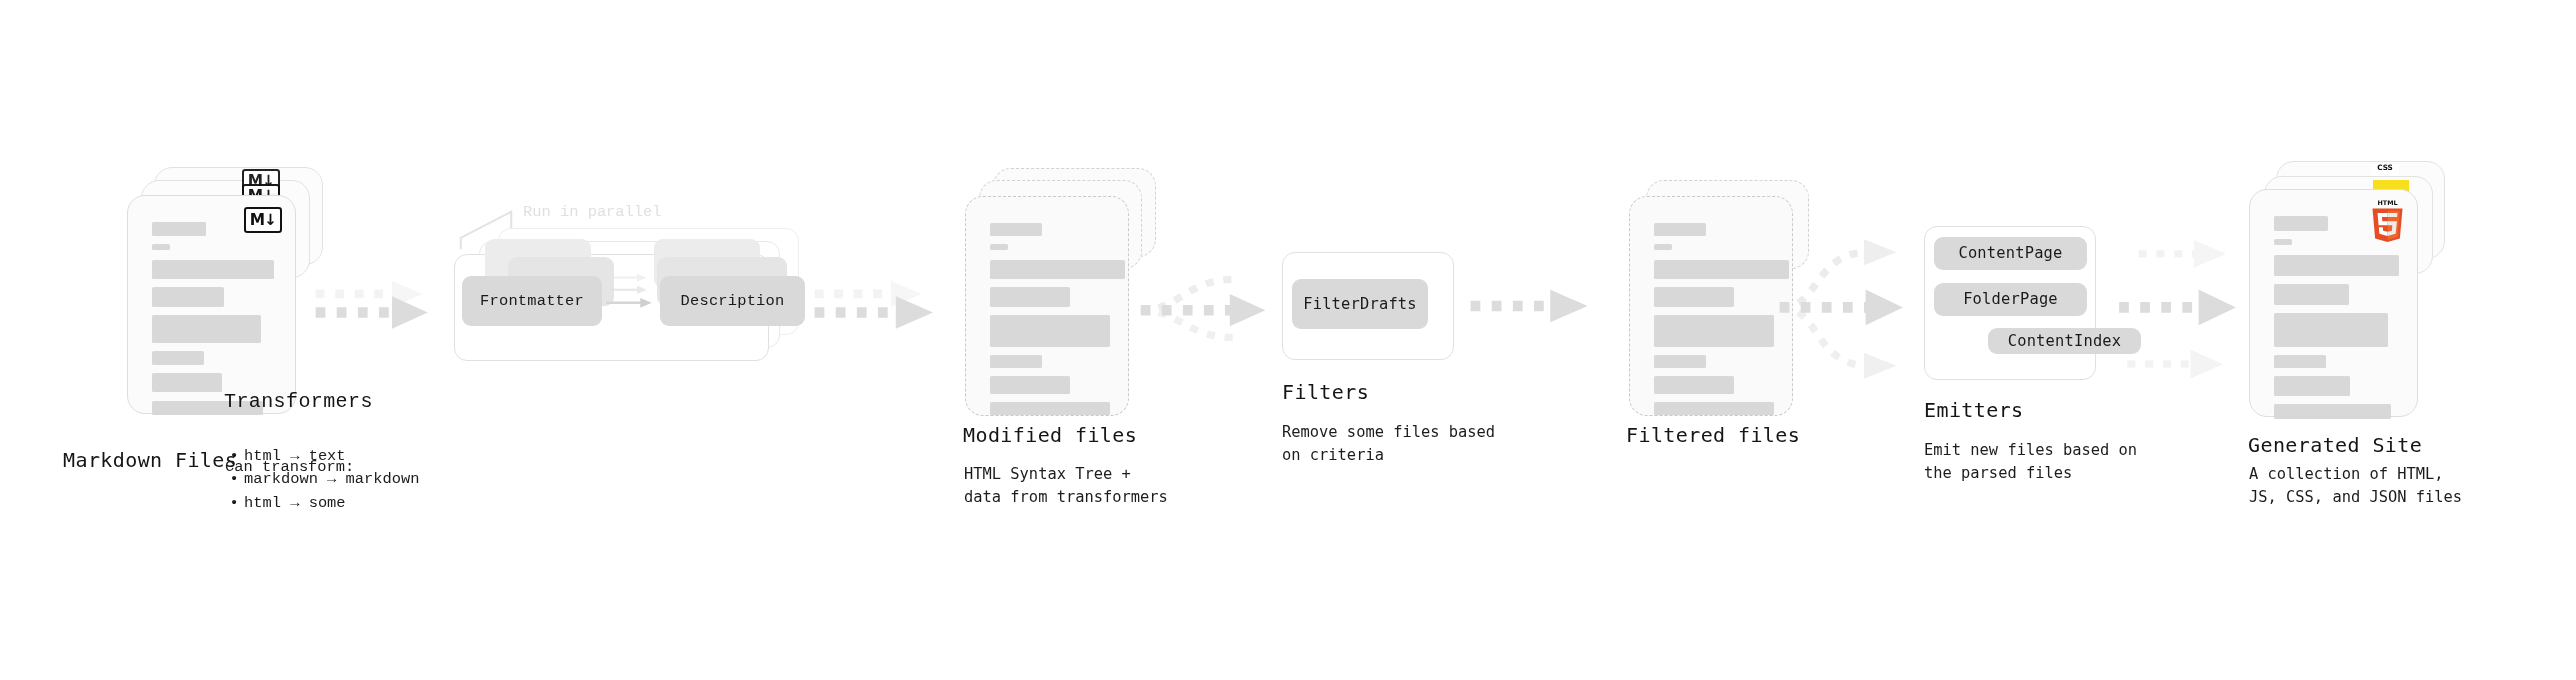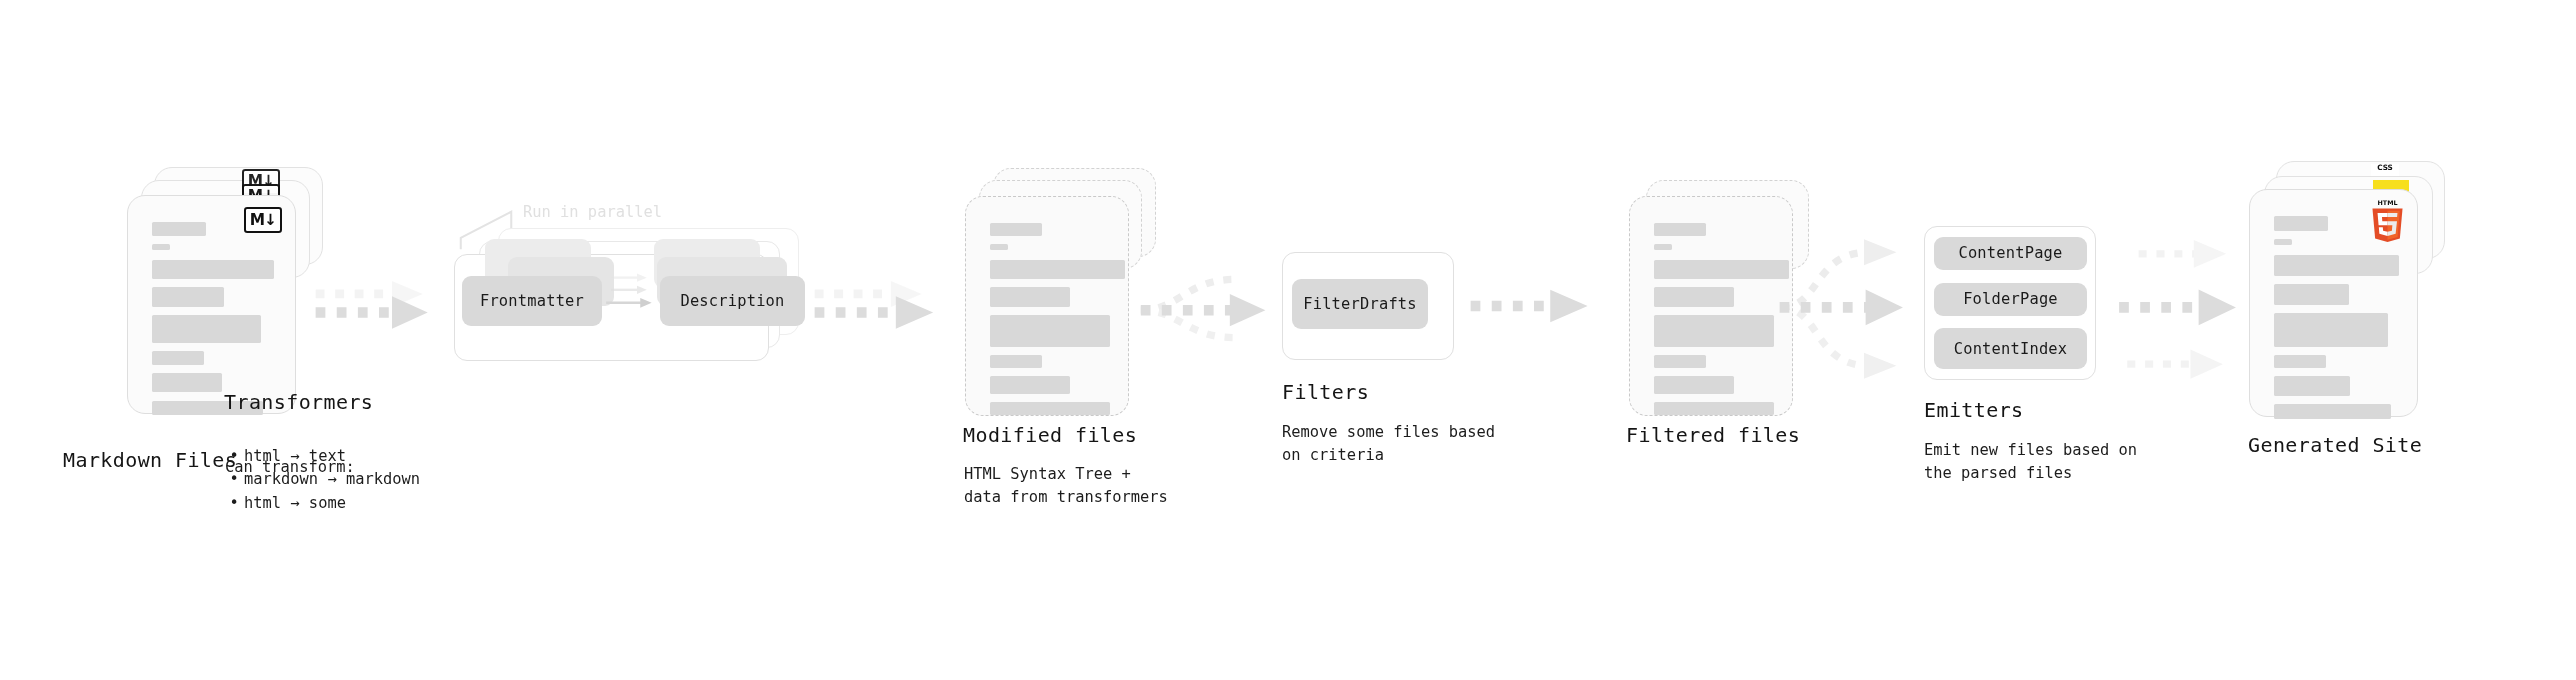--- a/index.html
+++ b/index.html
@@ -194,21 +194,21 @@
         <line x1="2" y1="22" x2="104" y2="22" stroke="#e6e6e6" stroke-width="11" stroke-dasharray="11 13" stroke-linecap="butt"></line>
         <polygon points="96,6 134,22 96,38" fill="#ededed"></polygon>
       </g>
       <g>
         <line x1="2" y1="45" x2="104" y2="45" stroke="#dcdcdc" stroke-width="13" stroke-dasharray="12 14" stroke-linecap="butt"></line>
         <polygon points="96,25 140,45 96,65" fill="#dcdcdc"></polygon>
       </g>
     </svg>
   </div>
 
-  <div class="abs" style="left:0; top:0; width:100%; height:100%;">
+  <div class="abs" style="left:0; top:0; width:100%; height:100%;font-family:Liberation Mono, monospace;">
 
     <div class="abs" style="left:459px; top:202px;">
       <svg width="98" height="57" viewBox="0 0 120 70">
         <path d="M2 58 L2 44 L64 12 L64 34" fill="none" stroke="#e3e3e3" stroke-width="2.5" stroke-linejoin="miter" stroke-linecap="butt"></path>
       </svg>
     </div>
     <div class="parallel-label" style="left:523px; top:203px;">Run in parallel</div>
 
     <div class="group-box" style="left:498px; top:228px; width:301px; height:107px; border-color:#eeeeee;"></div>
     <div class="group-box" style="left:479px; top:241px; width:301px; height:107px; border-color:#e8e8e8;"></div>
@@ -357,21 +357,21 @@
       <polygon points="108,66 154,88 108,110" fill="#dcdcdc"></polygon>
     </svg>
   </div>
 
   <div class="abs" style="left:0; top:0; width:100%; height:100%;">
 
     <div class="group-box" style="left:1924px; top:226px; width:172px; height:154px;"></div>
 
     <div class="chip" style="left:1934px; top:237px; width:153px; height:32.5px;">ContentPage</div>
     <div class="chip" style="left:1934px; top:283px; width:153px; height:32.5px;">FolderPage</div>
-    <div class="chip" style="left:1934px; top:328px; width:153px; height:41px;">ContentIndex</div>
+    <div class="chip" style="left:1988px; top:328px; width:153px; height:26px;">ContentIndex</div>
 
     <div class="title" style="left:1924px; top:398px;">Emitters</div>
     <div class="subtitle" style="left:1924px; top:439px;">Emit new files based on
 the parsed files</div>
   </div>
 
   <div class="abs" style="left:2111px; top:236px;">
     <svg width="146" height="146" viewBox="0 0 180 180">
       <g opacity="0.55">
         <line x1="34" y1="22" x2="108" y2="22" stroke="#e9e9e9" stroke-width="9" stroke-dasharray="10 12"></line>
@@ -416,16 +416,18 @@
         <div class="ln" style="width:125px; height:21px;"></div>
         <div class="ln" style="width:75px;  height:21px;"></div>
         <div class="ln" style="width:114px; height:34px;"></div>
         <div class="ln" style="width:52px;  height:13px;"></div>
         <div class="ln" style="width:76px;  height:19.5px;"></div>
         <div class="ln" style="width:117px; height:14.6px;"></div>
       </div>
     </div>
 
     <div class="title" style="left:2248px; top:433px;">Generated Site</div>
+    <div class="subtitle" style="left:2249px; top:463px;">A collection of HTML,
+JS, CSS, and JSON files</div>
   </div>
 
 </div>
 
 
 </body></html>

